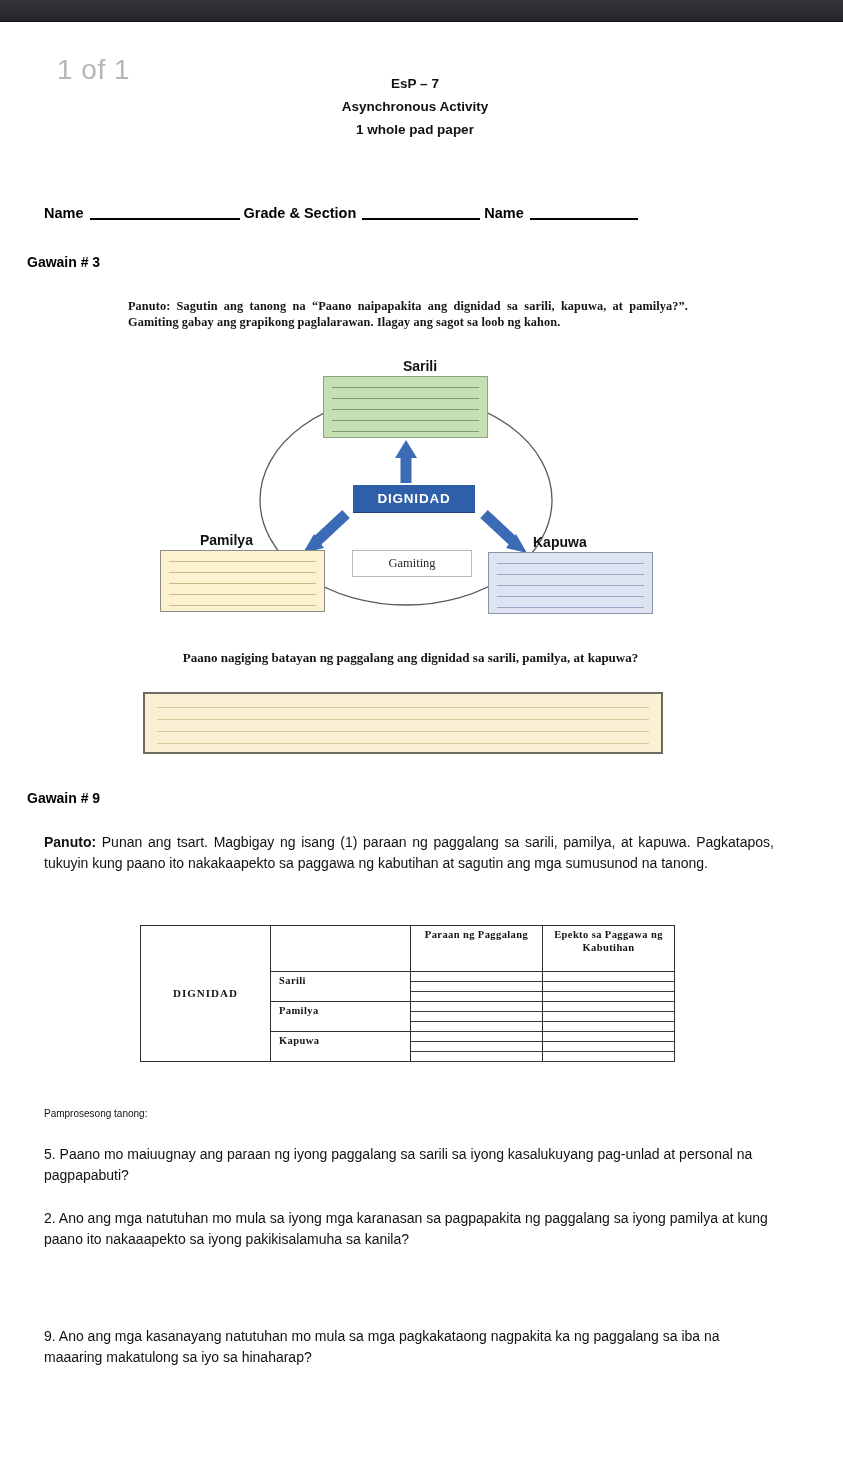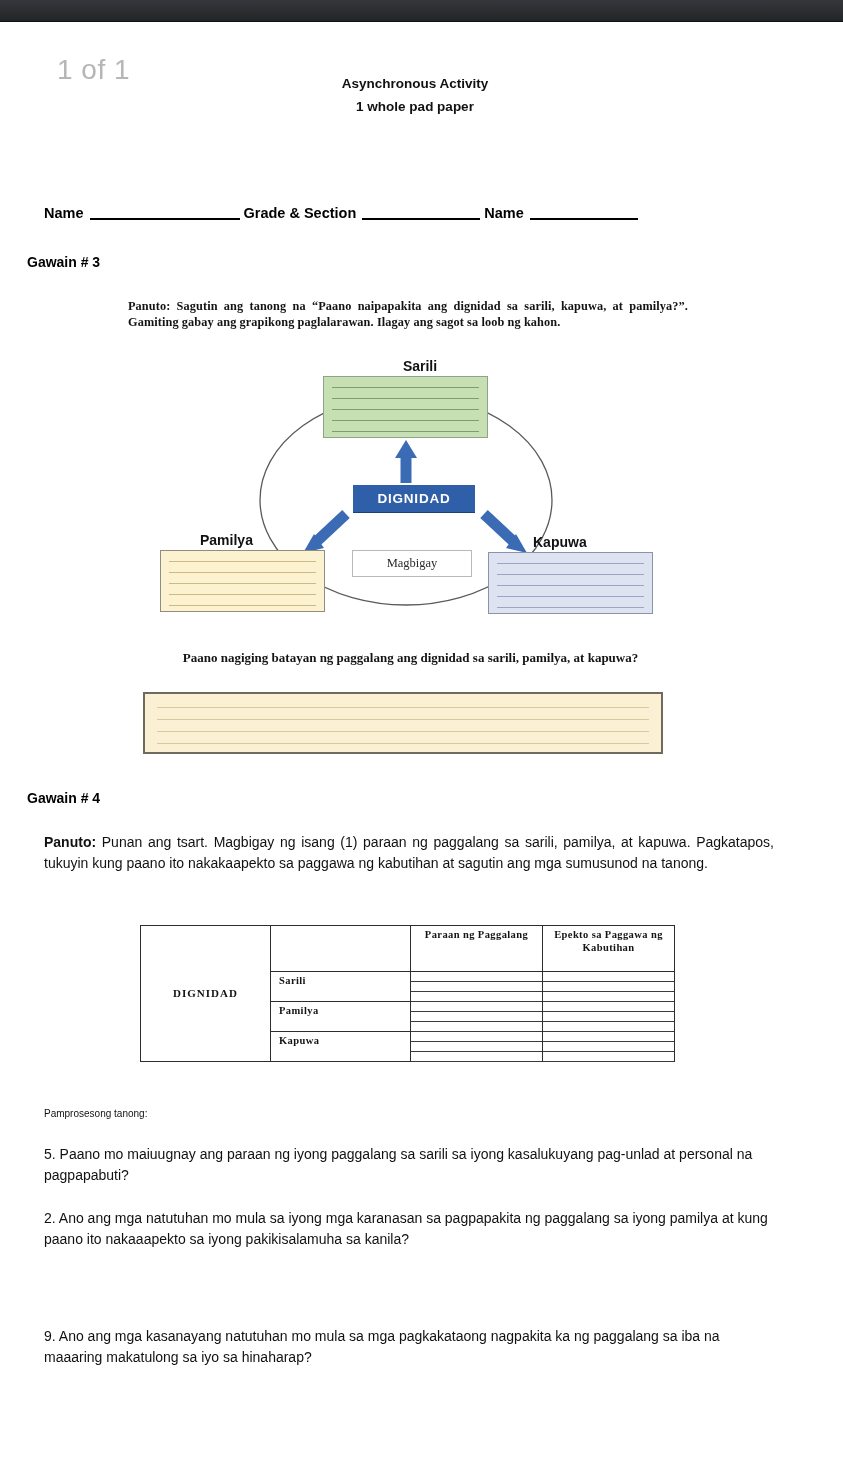--- a/index.html
+++ b/index.html
@@ -218,20 +218,21 @@
 </head>
 <body>
 
 <div class="top-bar"></div>
 
 <div class="sheet">
 
   <div class="page-counter">1 of 1</div>
 
   <div class="doc-title">
+    <div>EsP – 7</div>
     <div>Asynchronous Activity</div>
     <div>1 whole pad paper</div>
   </div>
 
   <div class="id-row">
     <span class="lbl">Name</span>
     <span class="rule rule-name"></span>
     <span class="lbl">Grade &amp; Section</span>
     <span class="rule rule-grade"></span>
     <span class="lbl">Name</span>
@@ -284,33 +285,33 @@
     </div>
     <div class="lbox" id="box-kapuwa">
       <span class="ln" style="top:10px"></span>
         <span class="ln" style="top:21px"></span>
       <span class="ln" style="top:32px"></span>
         <span class="ln" style="top:43px"></span>
       <span class="ln" style="top:54px"></span>
     </div>
 
     <div id="dignidad">DIGNIDAD</div>
-    <div id="paggalang">Magbigay</div>
+    <div id="paggalang">Gamiting</div>
   </div>
 
   <div class="diagram-question">Paano nagiging batayan ng paggalang ang dignidad  sa sarili, pamilya, at kapuwa?</div>
 
   <div class="answer-box">
     <span class="ln" style="top:13px"></span>
     <span class="ln" style="top:25px"></span>
     <span class="ln" style="top:37px"></span>
     <span class="ln" style="top:49px"></span>
   </div>
 
-  <div class="gawain" id="gawain4">Gawain # 4</div>
+  <div class="gawain" id="gawain4">Gawain # 9</div>
 
   <div class="panuto-sans">
     <b>Panuto:</b><span> Punan ang tsart. Magbigay ng isang (1) paraan ng paggalang sa sarili, pamilya, at kapuwa. Pagkatapos, tukuyin kung paano ito nakakaapekto sa paggawa ng kabutihan at sagutin ang mga sumusunod na tanong.</span>
   </div>
 
   <table class="tsart">
     <tbody>
         <tr>
       <td class="col-a" rowspan="4" style="vertical-align:middle;text-align:center;font-size:11px;letter-spacing:1px;">DIGNIDAD</td>
       <td class="col-b hcell"></td>

